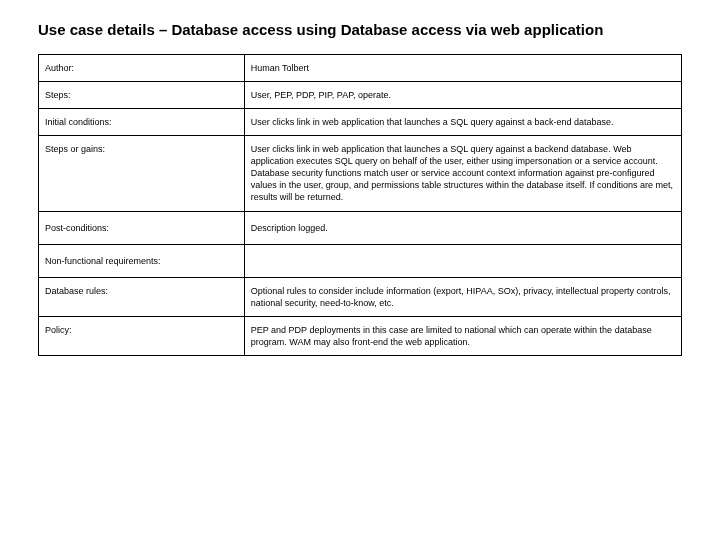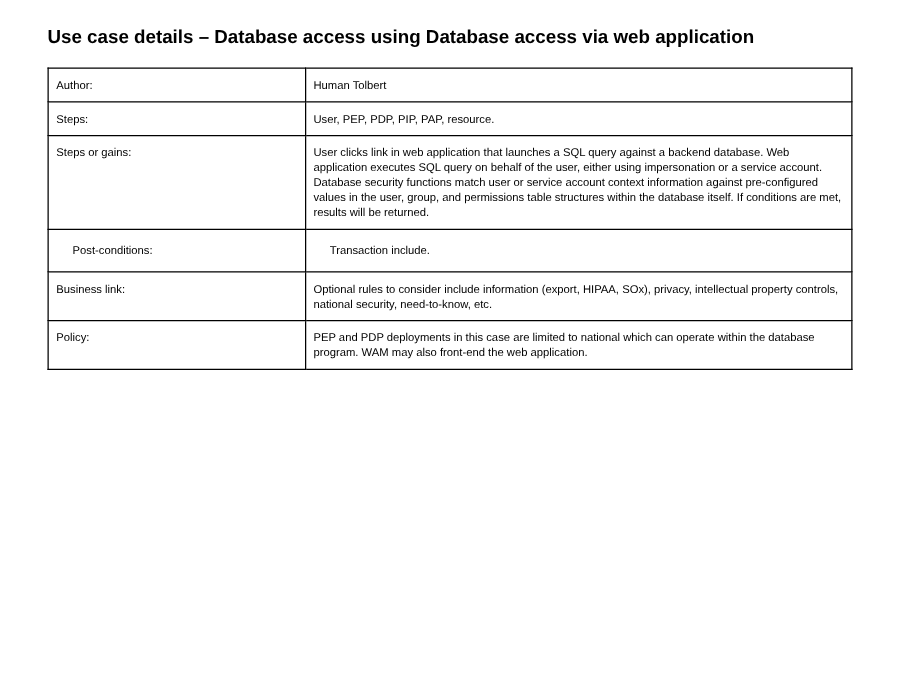--- a/index.html
+++ b/index.html
@@ -30,53 +30,61 @@
   col.value-col { width: 68%; }
   td {
     border: 1px solid #000;
     padding: 7px 6px 7px 6px;
     vertical-align: top;
     font-size: 9px;
     line-height: 1.35;
     word-wrap: break-word;
   }
   td.spacer {
-    padding: 10px 19px;
+    padding: 10px 6px;
   }
 </style>
 </head>
 <body>
 
 <div class="page">
   <h1>Use case details – Database access using Database access via web application</h1>
 
   <table>
     <colgroup>
       <col class="label-col">
       <col class="value-col">
     </colgroup>
     <tbody>
       <tr>
         <td>Author:</td>
         <td>Human Tolbert</td>
       </tr>
       <tr>
         <td>Steps:</td>
-        <td>User, PEP, PDP, PIP, PAP, resource.</td>
+        <td>User, PEP, PDP, PIP, PAP, operate.</td>
+      </tr>
+      <tr>
+        <td>Initial conditions:</td>
+        <td>User clicks link in web application that launches a SQL query against a back-end database.</td>
       </tr>
       <tr>
         <td>Steps or gains:</td>
         <td>User clicks link in web application that launches a SQL query against a backend database. Web application executes SQL query on behalf of the user, either using impersonation or a service account.  Database security functions match user or service account context information against pre-configured values in the user, group, and permissions table structures within the database itself.  If conditions are met, results will be returned.</td>
       </tr>
       <tr>
         <td class="spacer">Post-conditions:</td>
-        <td class="spacer">Transaction include.</td>
+        <td class="spacer">Description logged.</td>
       </tr>
       <tr>
-        <td>Business link:</td>
+        <td class="spacer">Non-functional requirements:</td>
+        <td class="spacer"></td>
+      </tr>
+      <tr>
+        <td>Database rules:</td>
         <td>Optional rules to consider include information (export, HIPAA, SOx), privacy, intellectual property controls, national security, need-to-know, etc.</td>
       </tr>
       <tr>
         <td>Policy:</td>
         <td>PEP and PDP deployments in this case are limited to national which can operate within the database program.  WAM may also front-end the web application.</td>
       </tr>
     </tbody>
   </table>
 </div>
 

